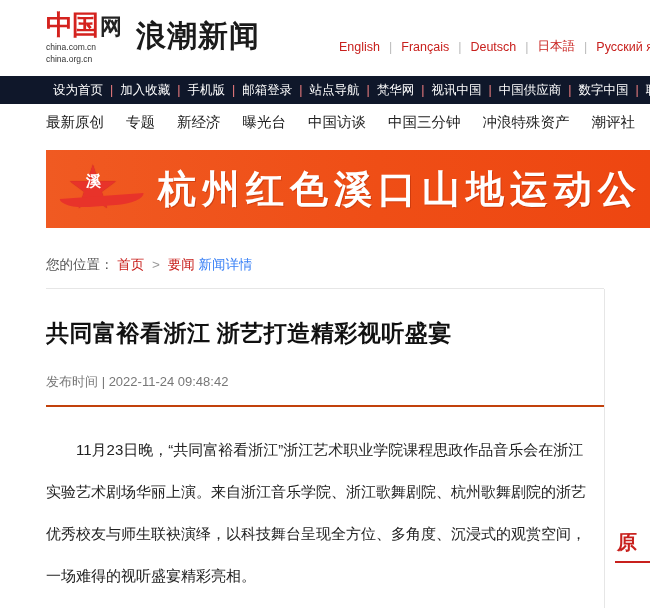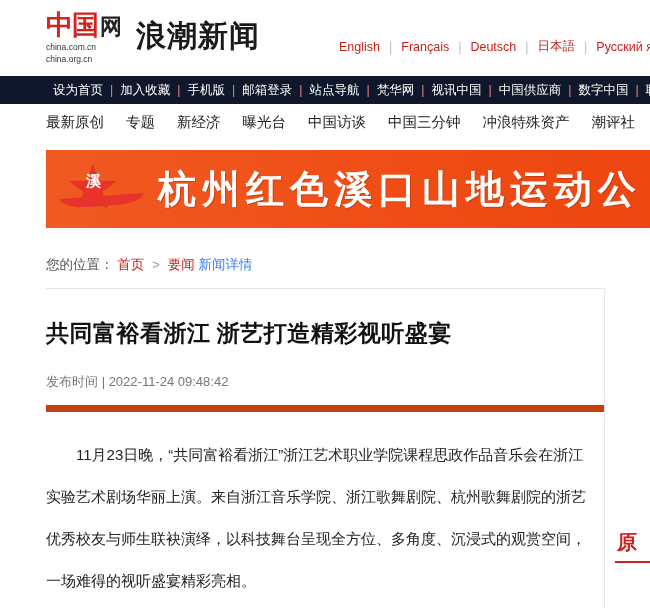--- a/index.html
+++ b/index.html
@@ -172,21 +172,21 @@
     color: #111;
     margin: 28px 0 0 0;
     line-height: 34px;
     letter-spacing: .5px;
   }
   .meta {
     margin-top: 22px;
     font-size: 13px;
     color: #777;
     padding-bottom: 14px;
-    border-bottom: 7px solid #c2410c;
+    border-bottom: 2px solid #c2410c;
     width: 558px;
   }
   .body-p {
     margin: 22px 0 0 0;
     font-size: 15px;
     line-height: 42px;
     color: #222;
     text-indent: 30px;
     width: 540px;
   }

